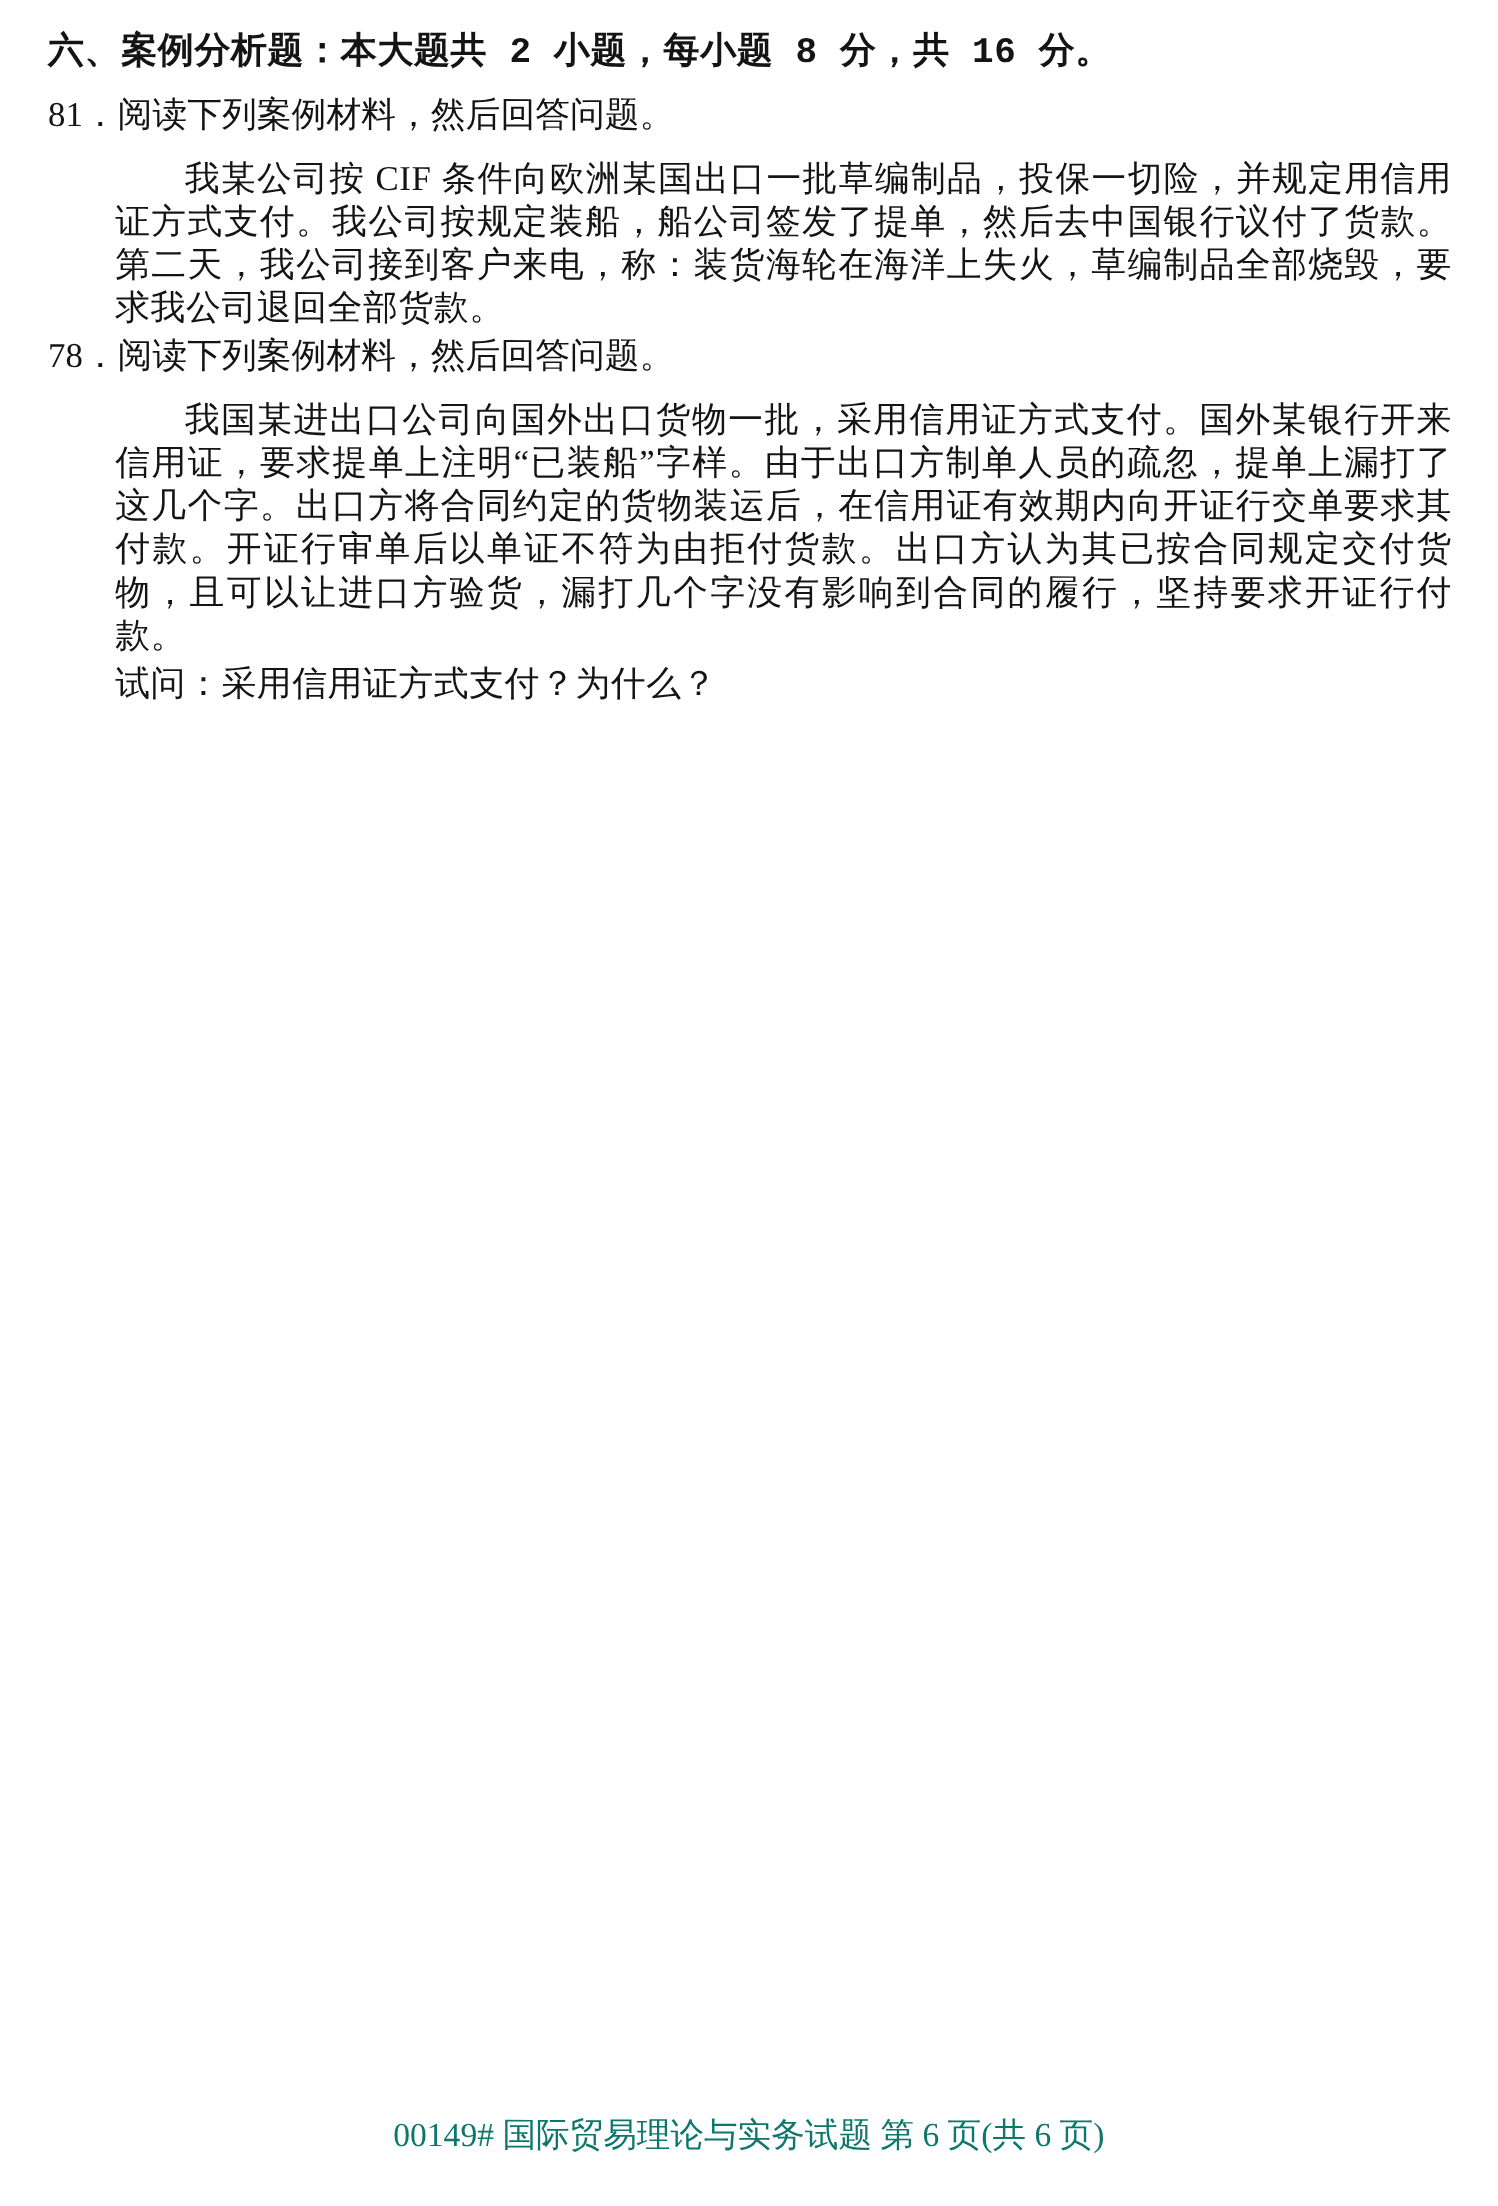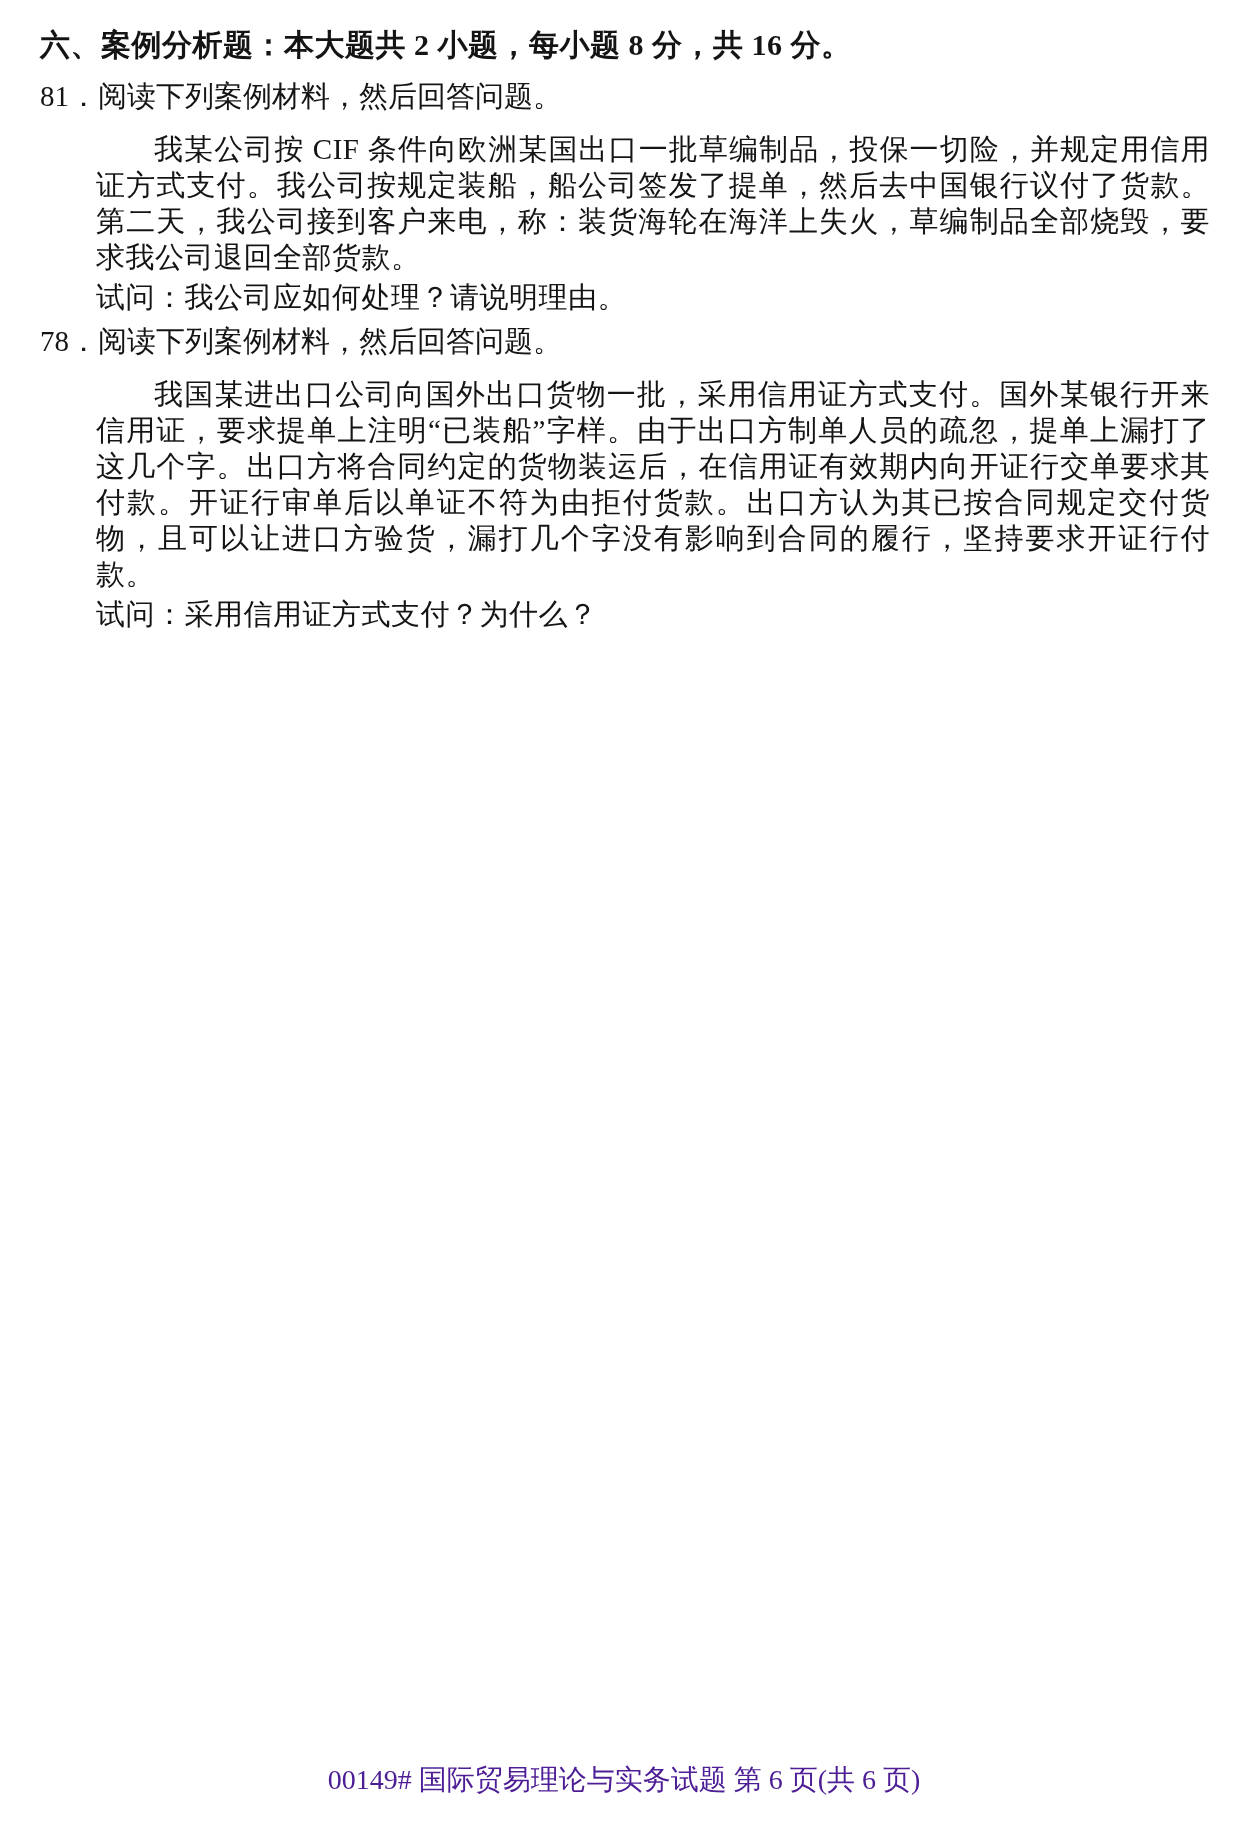--- a/index.html
+++ b/index.html
@@ -12,21 +12,21 @@
     background: #ffffff;
     color: #141414;
     font-family: "Liberation Serif", serif;
     position: relative;
     overflow: hidden;
   }
   .content {
     padding: 22px 38px 0 40px;
   }
   .section-header {
-    font-family: Liberation Serif, serif;
+    font-family: Liberation Mono, monospace;
     font-weight: bold;
     font-size: 30px;
     line-height: 46px;
     letter-spacing: 0.5px;
     margin: 0 0 6px 0;
   }
   .q-line {
     font-size: 29px;
     line-height: 44px;
     display: flex;
@@ -50,37 +50,36 @@
     letter-spacing: 0.5px;
   }
   .footer {
     position: absolute;
     left: 0;
     right: 0;
     bottom: 38px;
     text-align: center;
     font-size: 28px;
     line-height: 40px;
-    color: #4c1d95;
+    color: #0f766e;
   }
 </style>
 </head>
 <body>
 
 <div class="content">
 
   <div class="section-header">六、案例分析题：本大题共 2 小题，每小题 8 分，共 16 分。</div>
 
   <div>
     <div class="q-line">
       <span class="q-num">81．</span>
       <span>阅读下列案例材料，然后回答问题。</span>
     </div>
     <p class="q-body">我某公司按 CIF 条件向欧洲某国出口一批草编制品，投保一切险，并规定用信用证方式支付。我公司按规定装船，船公司签发了提单，然后去中国银行议付了货款。第二天，我公司接到客户来电，称：装货海轮在海洋上失火，草编制品全部烧毁，要求我公司退回全部货款。</p>
-    <div class="q-ask">试问：我公司应如何处理？请说明理由。</div>
   </div>
 
   <div>
     <div class="q-line">
       <span class="q-num">78．</span>
       <span>阅读下列案例材料，然后回答问题。</span>
     </div>
     <p class="q-body">我国某进出口公司向国外出口货物一批，采用信用证方式支付。国外某银行开来信用证，要求提单上注明“已装船”字样。由于出口方制单人员的疏忽，提单上漏打了这几个字。出口方将合同约定的货物装运后，在信用证有效期内向开证行交单要求其付款。开证行审单后以单证不符为由拒付货款。出口方认为其已按合同规定交付货物，且可以让进口方验货，漏打几个字没有影响到合同的履行，坚持要求开证行付款。</p>
     <div class="q-ask">试问：采用信用证方式支付？为什么？</div>
   </div>

